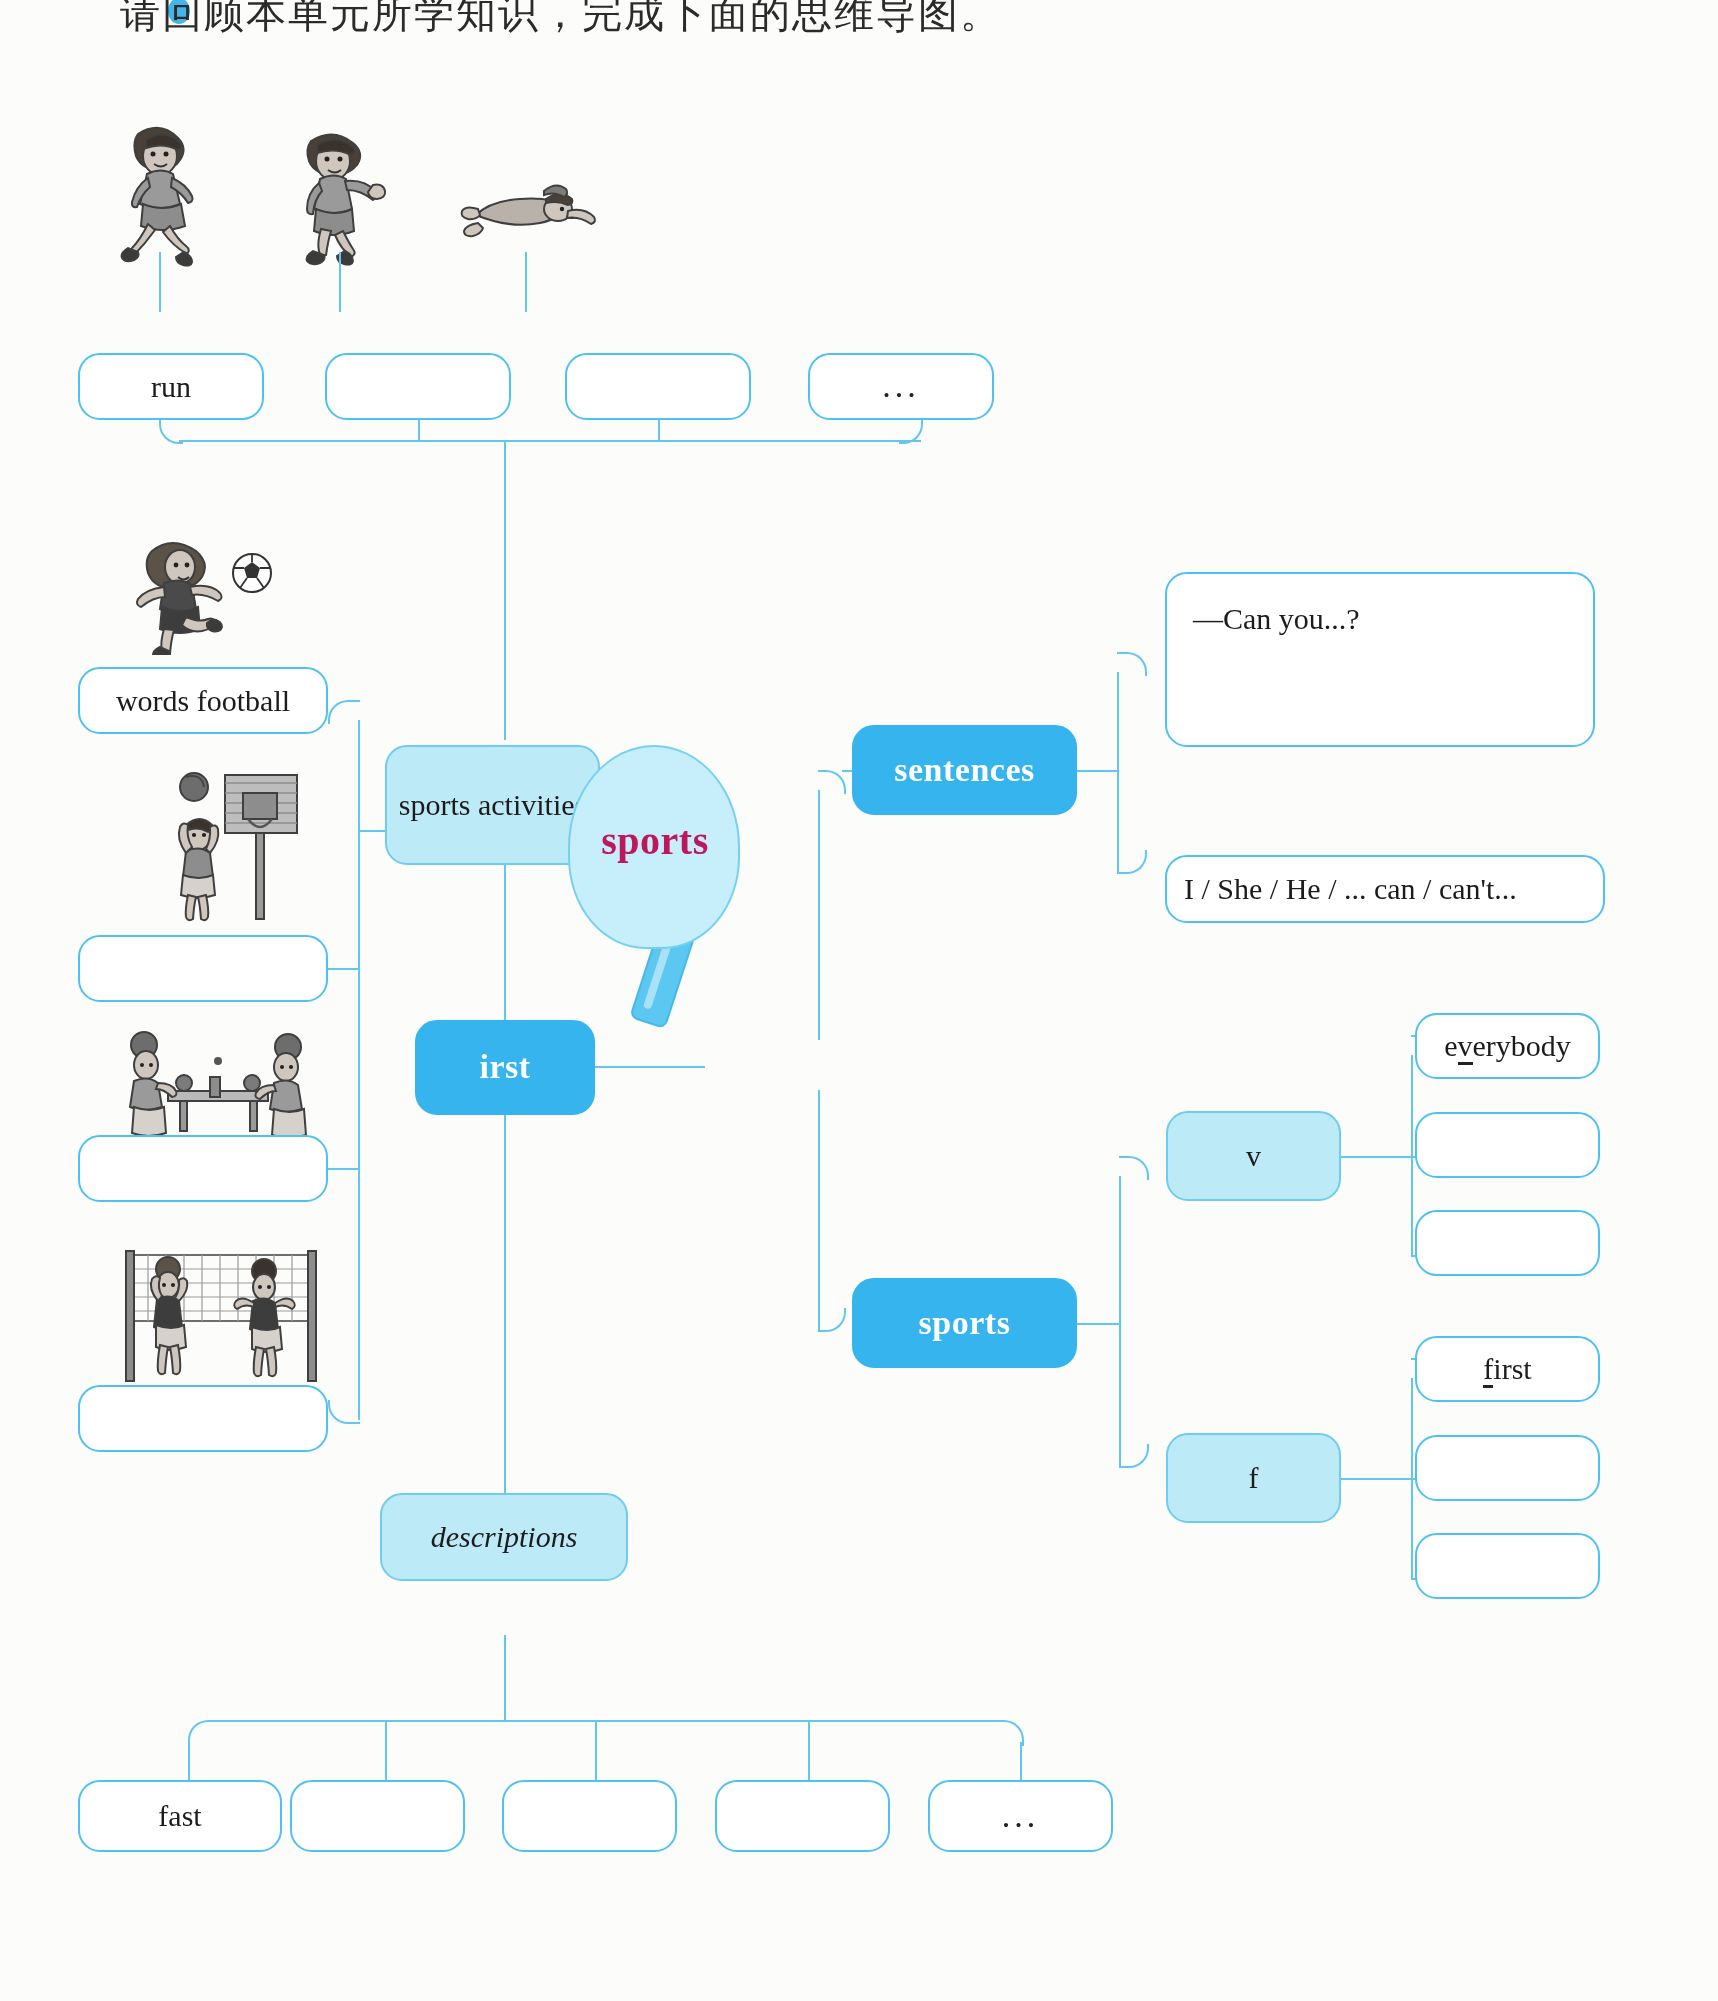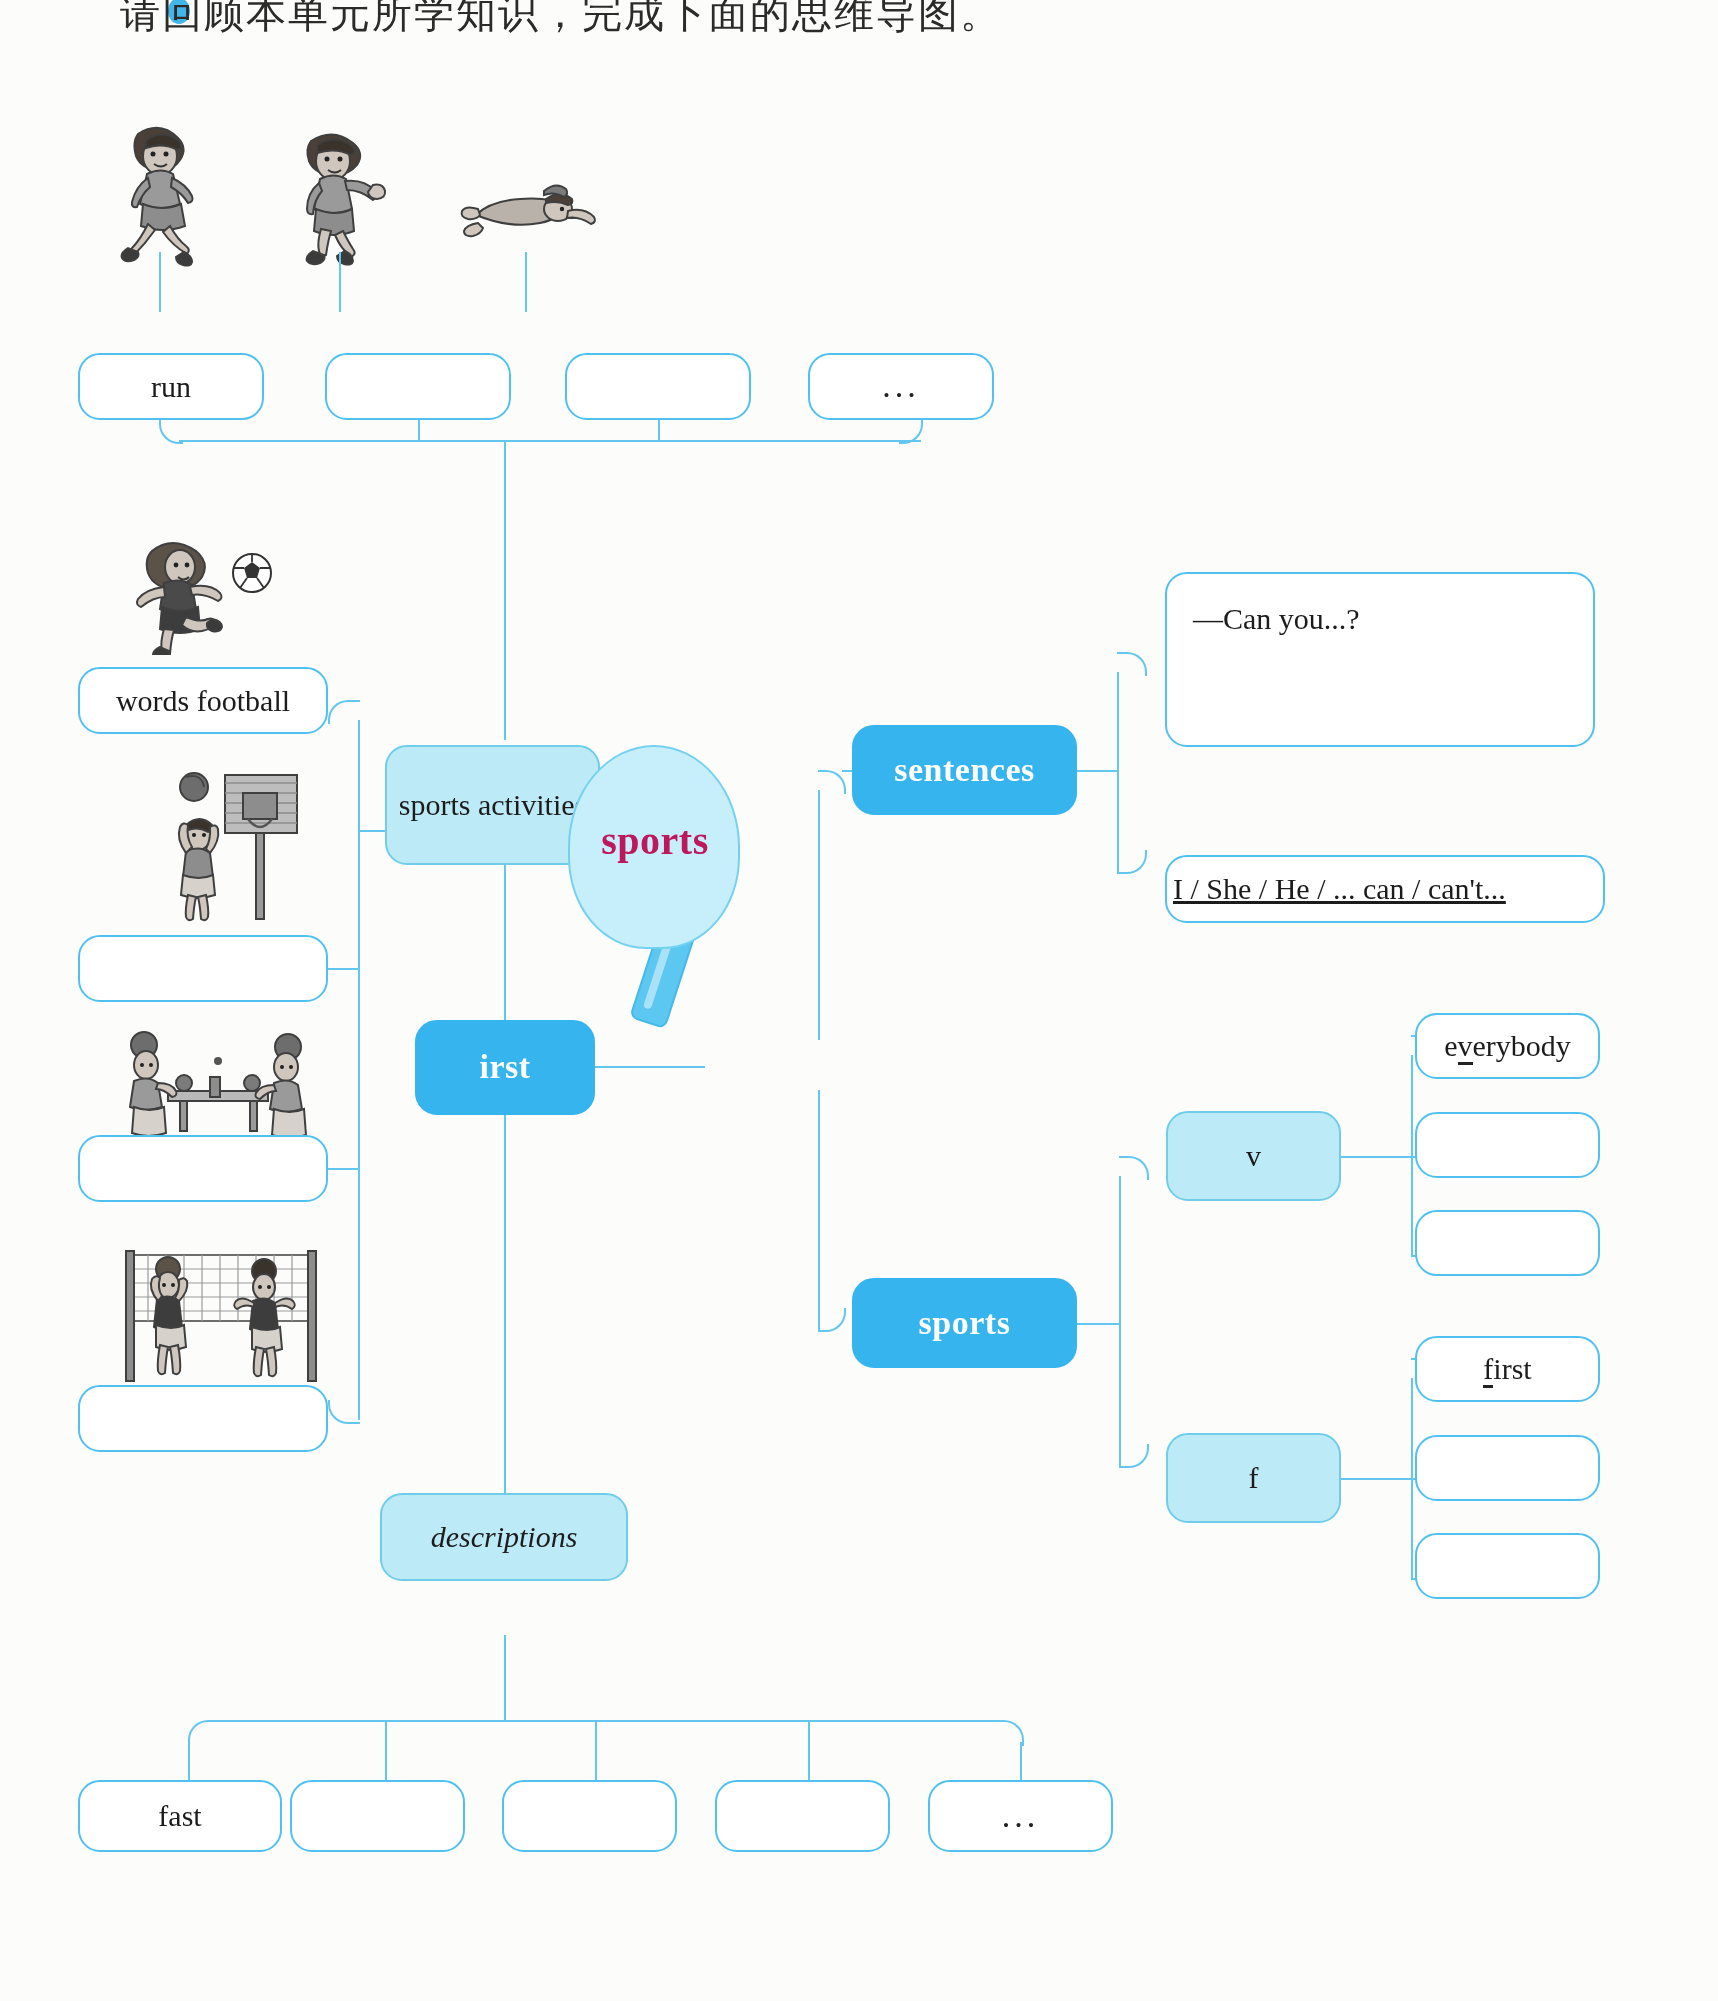--- a/index.html
+++ b/index.html
@@ -20,21 +20,21 @@
   
   .box{
     position:absolute;box-sizing:border-box;
     border:2px solid #4fc1f0;border-radius:22px;background:#ffffff;
     display:flex;align-items:center;justify-content:center;
     font-size:30px;color:#1c1c1c;text-align:center;line-height:1.25;
   }
   .box.pale{background:#bdeaf7;border-color:#6fcdeb;}
   .box.solid{background:#36b4ee;border-color:#36b4ee;color:#ffffff;
     font-weight:bold;font-size:34px;letter-spacing:.5px;}
-  .box.left{justify-content:flex-start;padding-left:6px;text-decoration:underline;}
+  .box.left{justify-content:flex-start;padding-left:17px;}
 
   
   .ln{position:absolute;background:#63c6ef;}
   .lnv{width:2px;}
   .lnh{height:2px;}
   .elbow{position:absolute;border:2px solid #63c6ef;background:transparent;}
   .e-tl{border-right:none;border-bottom:none;border-top-left-radius:20px;}
   .e-tr{border-left:none;border-bottom:none;border-top-right-radius:20px;}
   .e-bl{border-right:none;border-top:none;border-bottom-left-radius:20px;}
   .e-br{border-left:none;border-top:none;border-bottom-right-radius:20px;}

